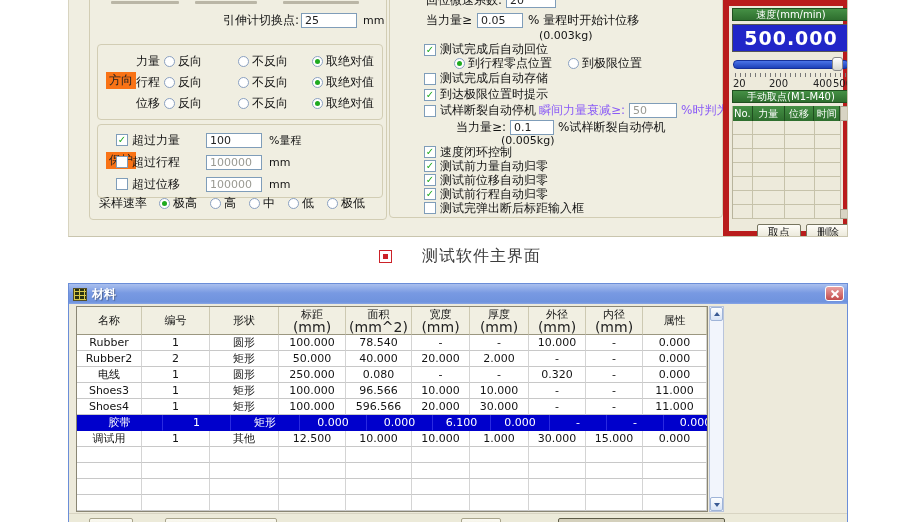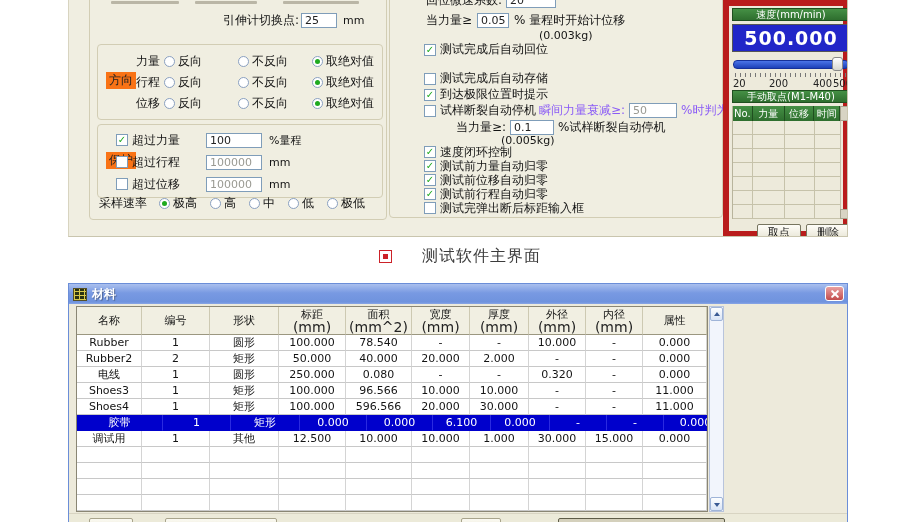--- a/index.html
+++ b/index.html
@@ -29,21 +29,21 @@
   .cb{width:12px;height:12px;background:#fff;border:1px solid #7f9db9;display:inline-flex;
       align-items:center;justify-content:center;flex:none;margin-right:4px;box-sizing:border-box;}
   .tick{color:#1faa1f;font-size:10px;font-weight:bold;line-height:1;}
   .rb{width:11px;height:11px;border-radius:50%;background:#fff;border:1px solid #8aa0c0;
       display:inline-block;position:relative;flex:none;box-sizing:border-box;}
   .rb.on::after{content:"";position:absolute;left:2px;top:2px;width:5px;height:5px;border-radius:50%;background:#1faa1f;}
   .rlab{margin-left:3px;}
 
   .ext-row{position:absolute;left:96px;top:12px;display:flex;align-items:center;}
   .ext-row .lab{width:134px;text-align:right;margin-right:2px;}
-  .ext-row input{width:36px;margin-right:6px;}
+  .ext-row input{width:56px;margin-right:6px;}
 
   .coefclip{position:absolute;left:357px;top:0;width:270px;height:11px;overflow:hidden;}
   .coefclip .inner{position:absolute;left:0;top:-9px;display:flex;align-items:center;height:19px;}
   .coefclip input{width:50px;margin-left:4px;}
 
   .dir-rows{position:absolute;left:24px;top:9px;display:flex;flex-direction:column;gap:7px;}
   .dir-row{display:flex;align-items:center;height:14px;}
   .dlab{width:38px;text-align:right;margin-right:4px;}
   .ritem{display:flex;align-items:center;width:74px;}
   .ritem:last-child{width:auto;}
@@ -51,21 +51,21 @@
   .prot-rows{position:absolute;left:18px;top:8px;display:flex;flex-direction:column;gap:8px;}
   .prot-row{display:flex;align-items:center;height:14px;}
   .plab{width:66px;margin-right:8px;}
   .prot-row input{width:56px;margin-right:7px;}
 
   .samp-row{position:absolute;left:30px;top:196px;display:flex;align-items:center;height:14px;}
   .slab{margin-right:12px;}
   .sitem{display:flex;align-items:center;margin-right:13px;}
 
   .m-disp{position:absolute;left:357px;top:12px;display:flex;align-items:center;}
-  .m-disp input{width:32px;margin:0 5px;}
+  .m-disp input{width:46px;margin:0 5px;}
   .m-note1{position:absolute;left:470px;top:29px;font-size:11px;}
   .m-ret{position:absolute;left:355px;top:41px;display:flex;align-items:center;}
   .m-retopts{position:absolute;left:385px;top:55px;display:flex;align-items:center;}
   .m-retopts .opt2{margin-left:16px;}
   .m-retopts .opt1,.m-retopts .opt2{display:flex;align-items:center;}
   .m-save{position:absolute;left:355px;top:70px;display:flex;align-items:center;}
   .m-limit{position:absolute;left:355px;top:86px;display:flex;align-items:center;}
   .m-break{position:absolute;left:355px;top:102px;display:flex;align-items:center;}
   .m-break input{width:48px;margin:0 4px;}
   .m-judge{position:absolute;left:387px;top:119px;display:flex;align-items:center;}
@@ -296,20 +296,30 @@
       <span>% 量程时开始计位移</span>
     </div>
     <div class="m-note1">(0.003kg)</div>
 
     <div class="m-ret">
       <span class="cb on">
           <span class="tick">✓</span>
         </span>
       <span>测试完成后自动回位</span>
     </div>
+    <div class="m-retopts">
+      <span class="opt1">
+        <span class="rb on"></span>
+        <span class="rlab">到行程零点位置</span>
+      </span>
+      <span class="opt2">
+        <span class="rb"></span>
+        <span class="rlab">到极限位置</span>
+      </span>
+    </div>
 
     <div class="m-save">
       <span class="cb">
           <span class="tick"></span>
         </span>
       <span>测试完成后自动存储</span>
     </div>
 
     <div class="m-limit">
       <span class="cb on">

